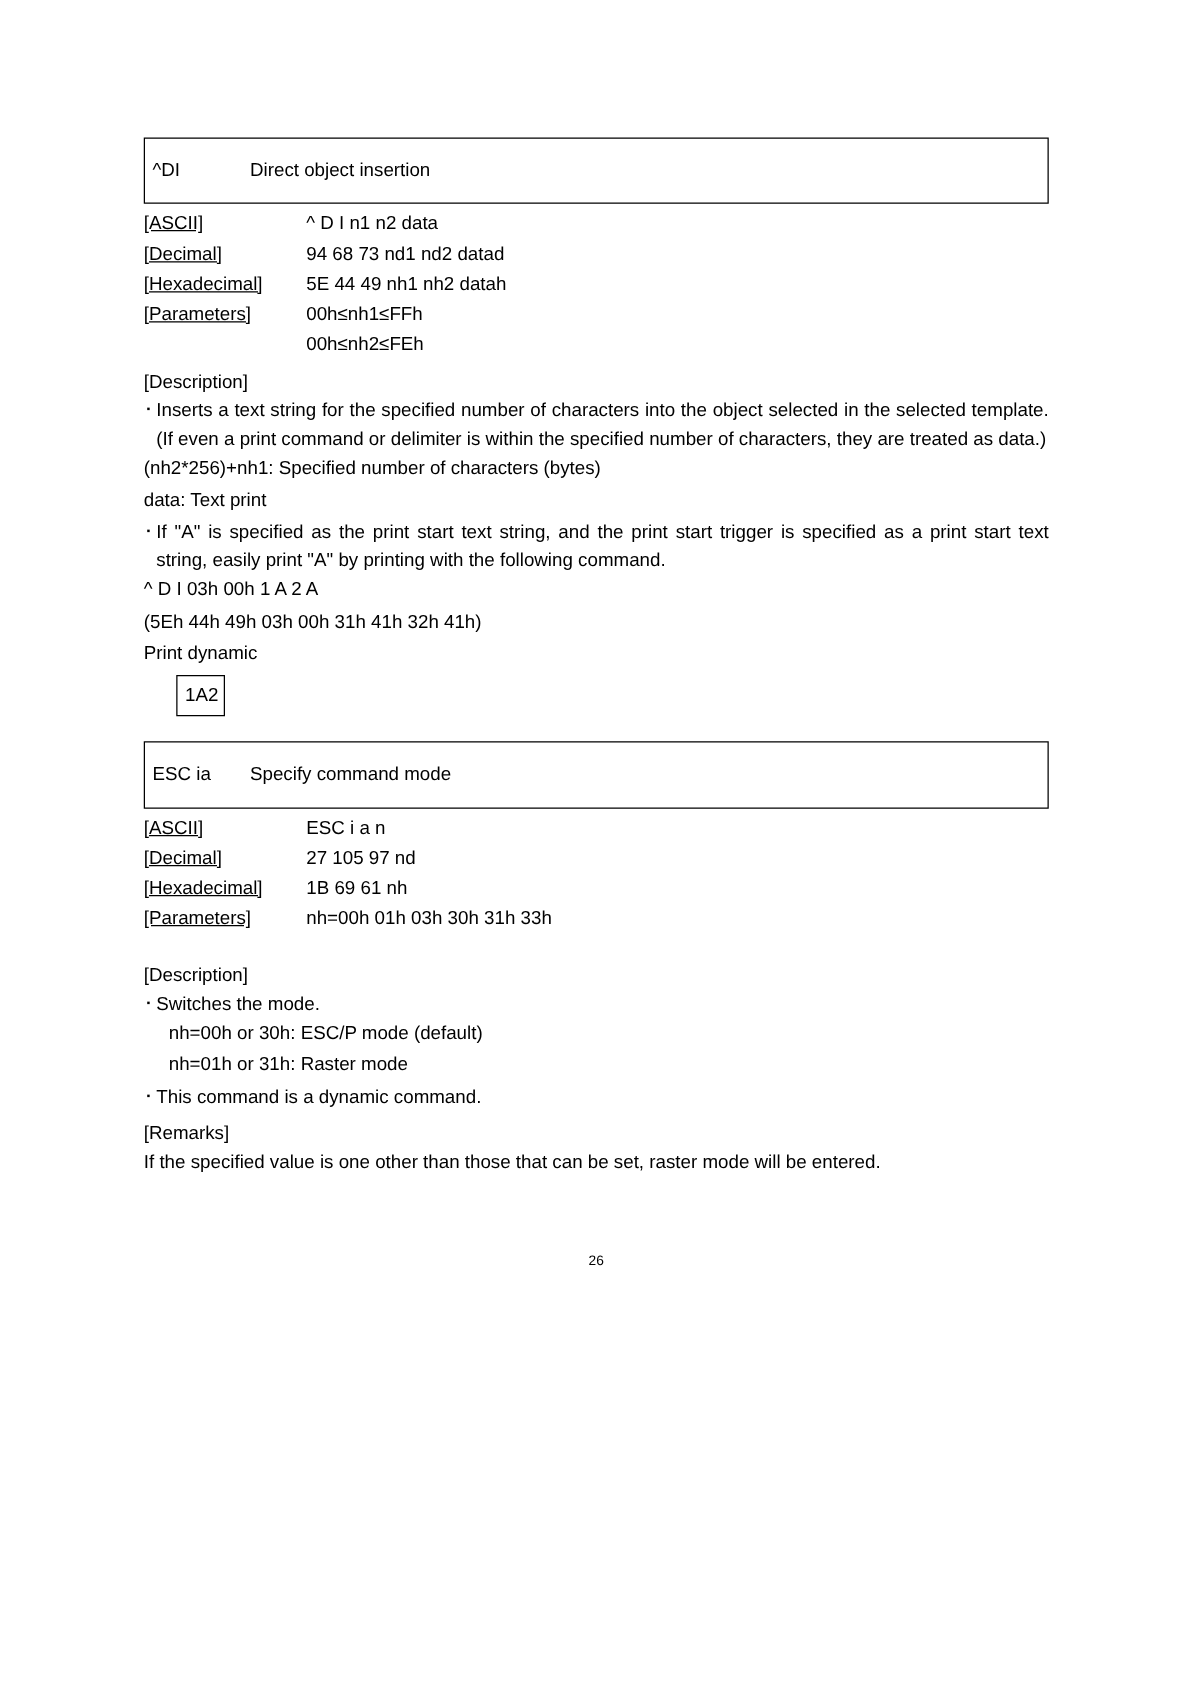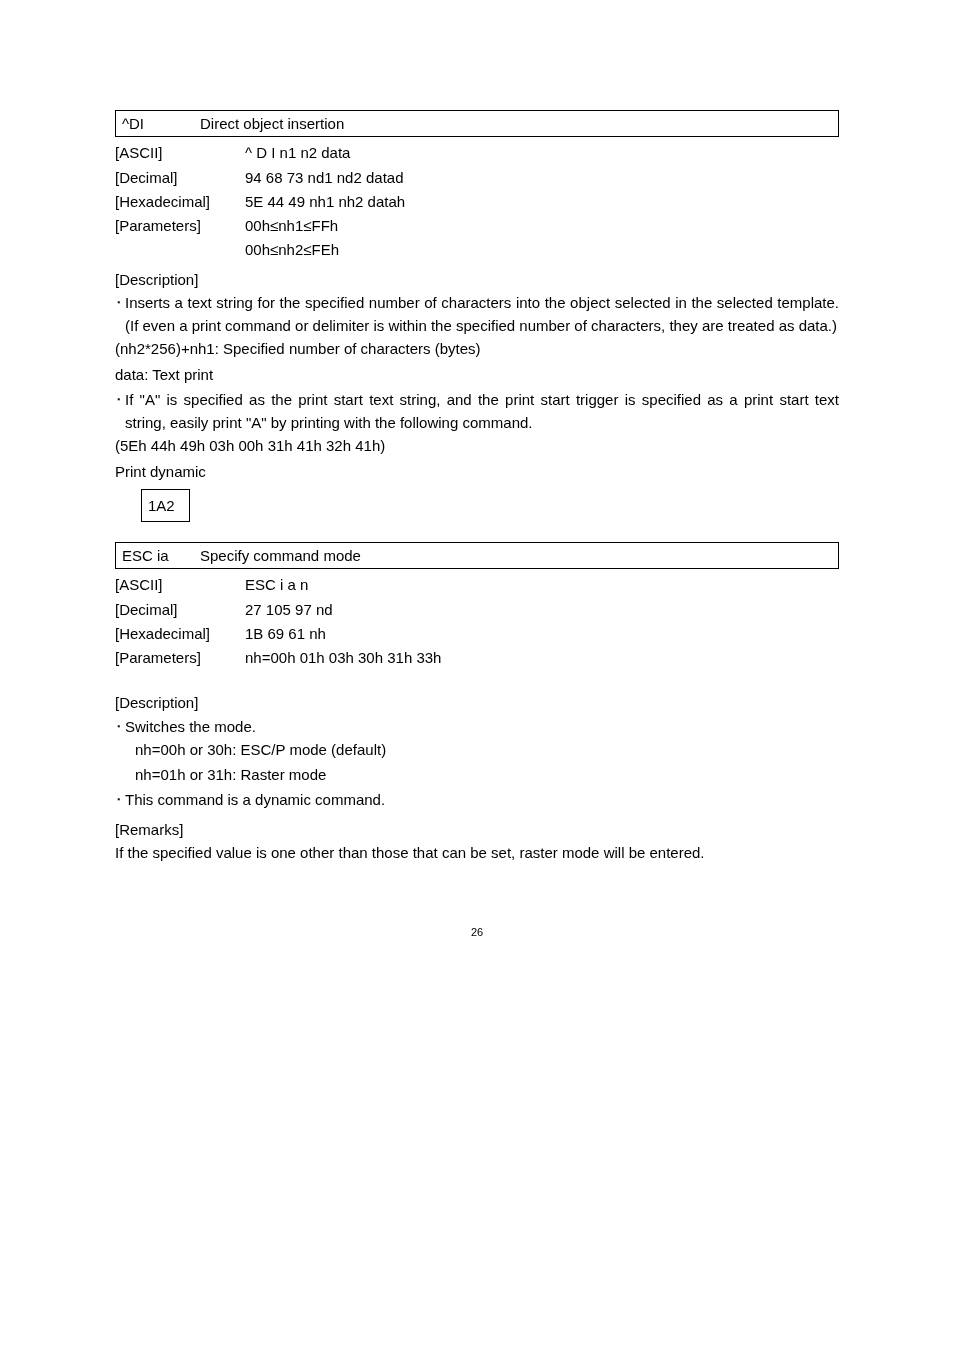--- a/index.html
+++ b/index.html
@@ -10,35 +10,36 @@
     width: 954px;
   }
   .page {
     padding: 110px 115px 60px 115px;
     font-size: 15px;
     line-height: 1.55;
     color: #000;
   }
   .cmd-box {
     border: 1px solid #000;
-    padding: 1px 6px;
+    padding: 14px 6px;
     margin-bottom: 4px;
   }
   .cmd-row {
     display: flex;
   }
   .cmd-code {
     width: 78px;
   }
   .kv-row {
     display: flex;
     margin: 1px 0;
   }
   .kv-label {
     width: 130px;
+    text-decoration: underline;
   }
   .sec-title {
     margin-top: 6px;
   }
   .body-indent p {
     margin: 0 0 2px 0;
     text-align: justify;
   }
   .body-indent .just {
     text-align: justify;
@@ -52,21 +53,21 @@
   }
   .dot-txt {
     flex: 1;
   }
   .sub-indent {
     margin-left: 10px;
   }
   .print-box {
     display: inline-block;
     border: 1px solid #000;
-    padding: 4px 14px 4px 6px;
+    padding: 4px 4px 4px 6px;
     margin-left: 26px;
     margin-top: 4px;
   }
   .gap-top {
     margin-top: 20px;
   }
   .page-number {
     text-align: center;
     margin-top: 60px;
     font-size: 11px;
@@ -116,20 +117,21 @@
     <p class="sub-indent">(nh2*256)+nh1: Specified number of characters (bytes)</p>
     <p class="sub-indent">data: Text print</p>
   </div>
 
 
   <div class="body-indent">
     <div class="dot-item">
       <span class="dot">･</span>
       <span class="dot-txt just">If "A" is specified as the print start text string, and the print start trigger is specified as a print start text string, easily print "A" by printing with the following command.</span>
     </div>
+    <p class="sub-indent">^ D I 03h 00h 1 A 2 A</p>
     <p class="sub-indent">(5Eh 44h 49h 03h 00h 31h 41h 32h 41h)</p>
     <p class="sub-indent">Print dynamic</p>
   </div>
   <div class="print-box">1A2</div>
 
   
   <div class="cmd-box gap-top">
     <div class="cmd-row">
       <span class="cmd-code">ESC ia</span>
       <span>Specify command mode</span>

